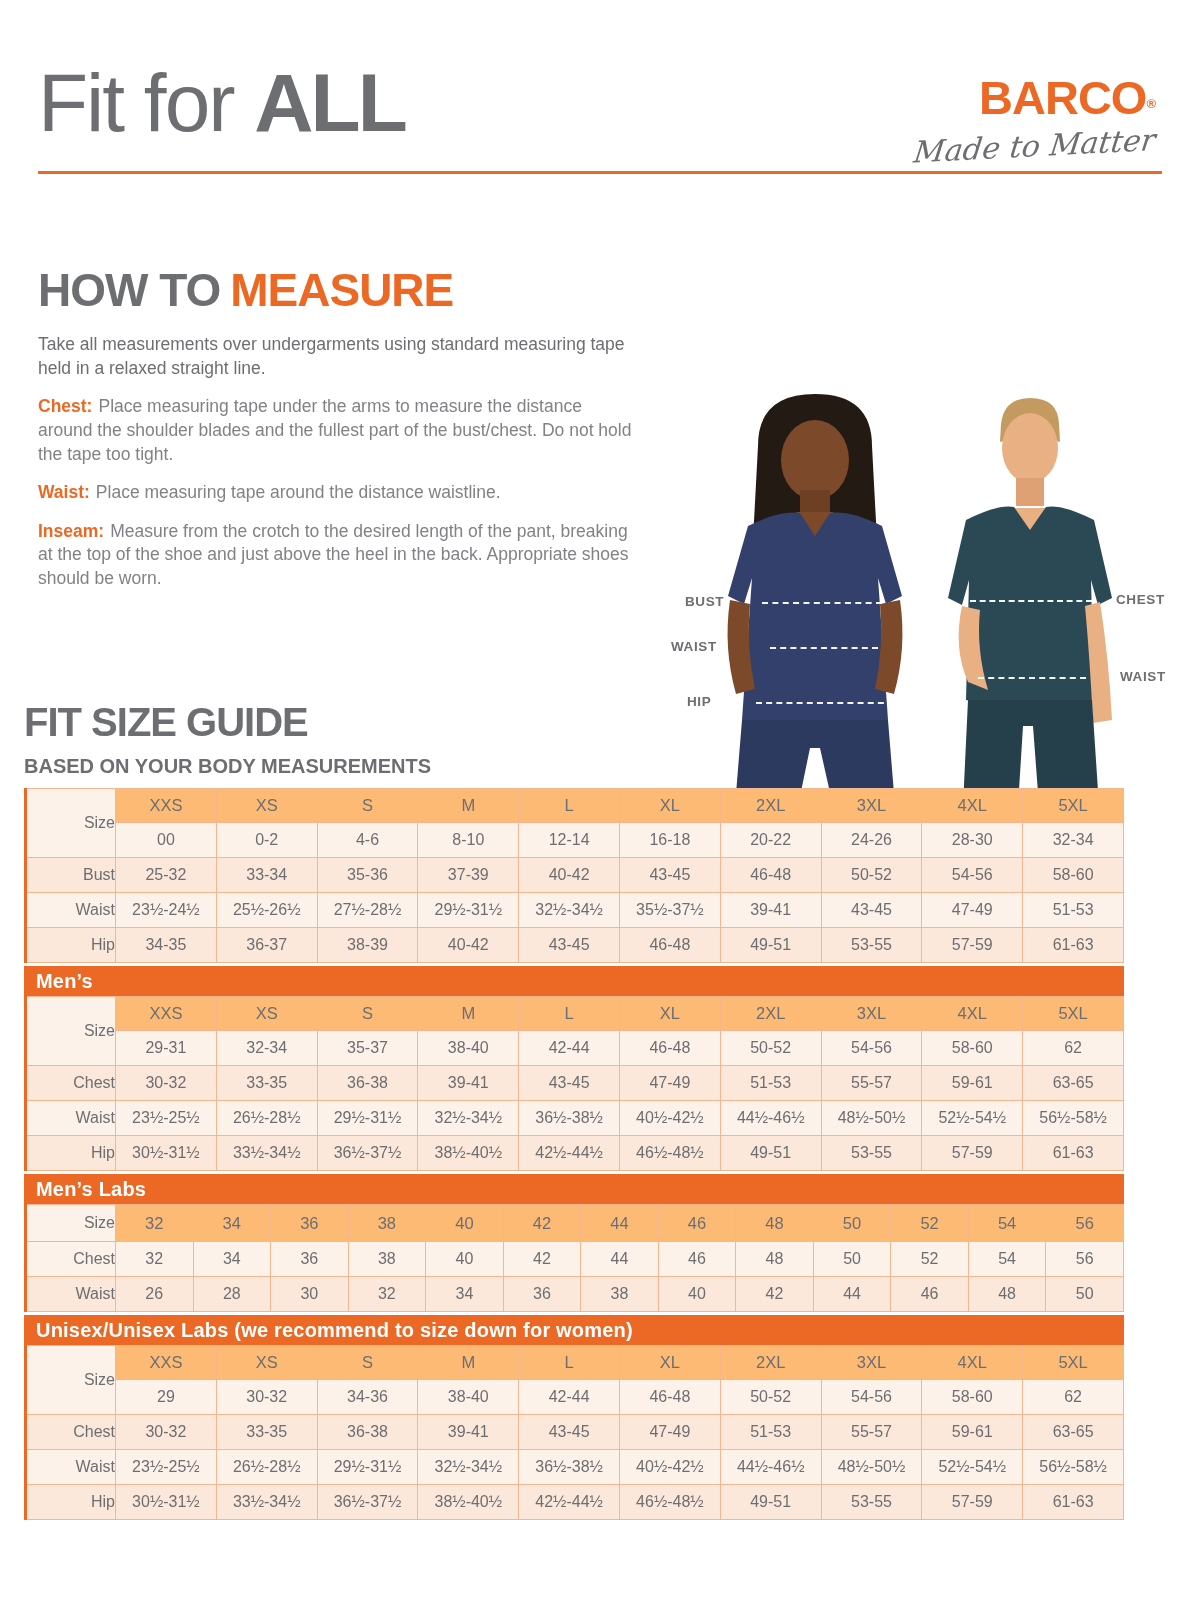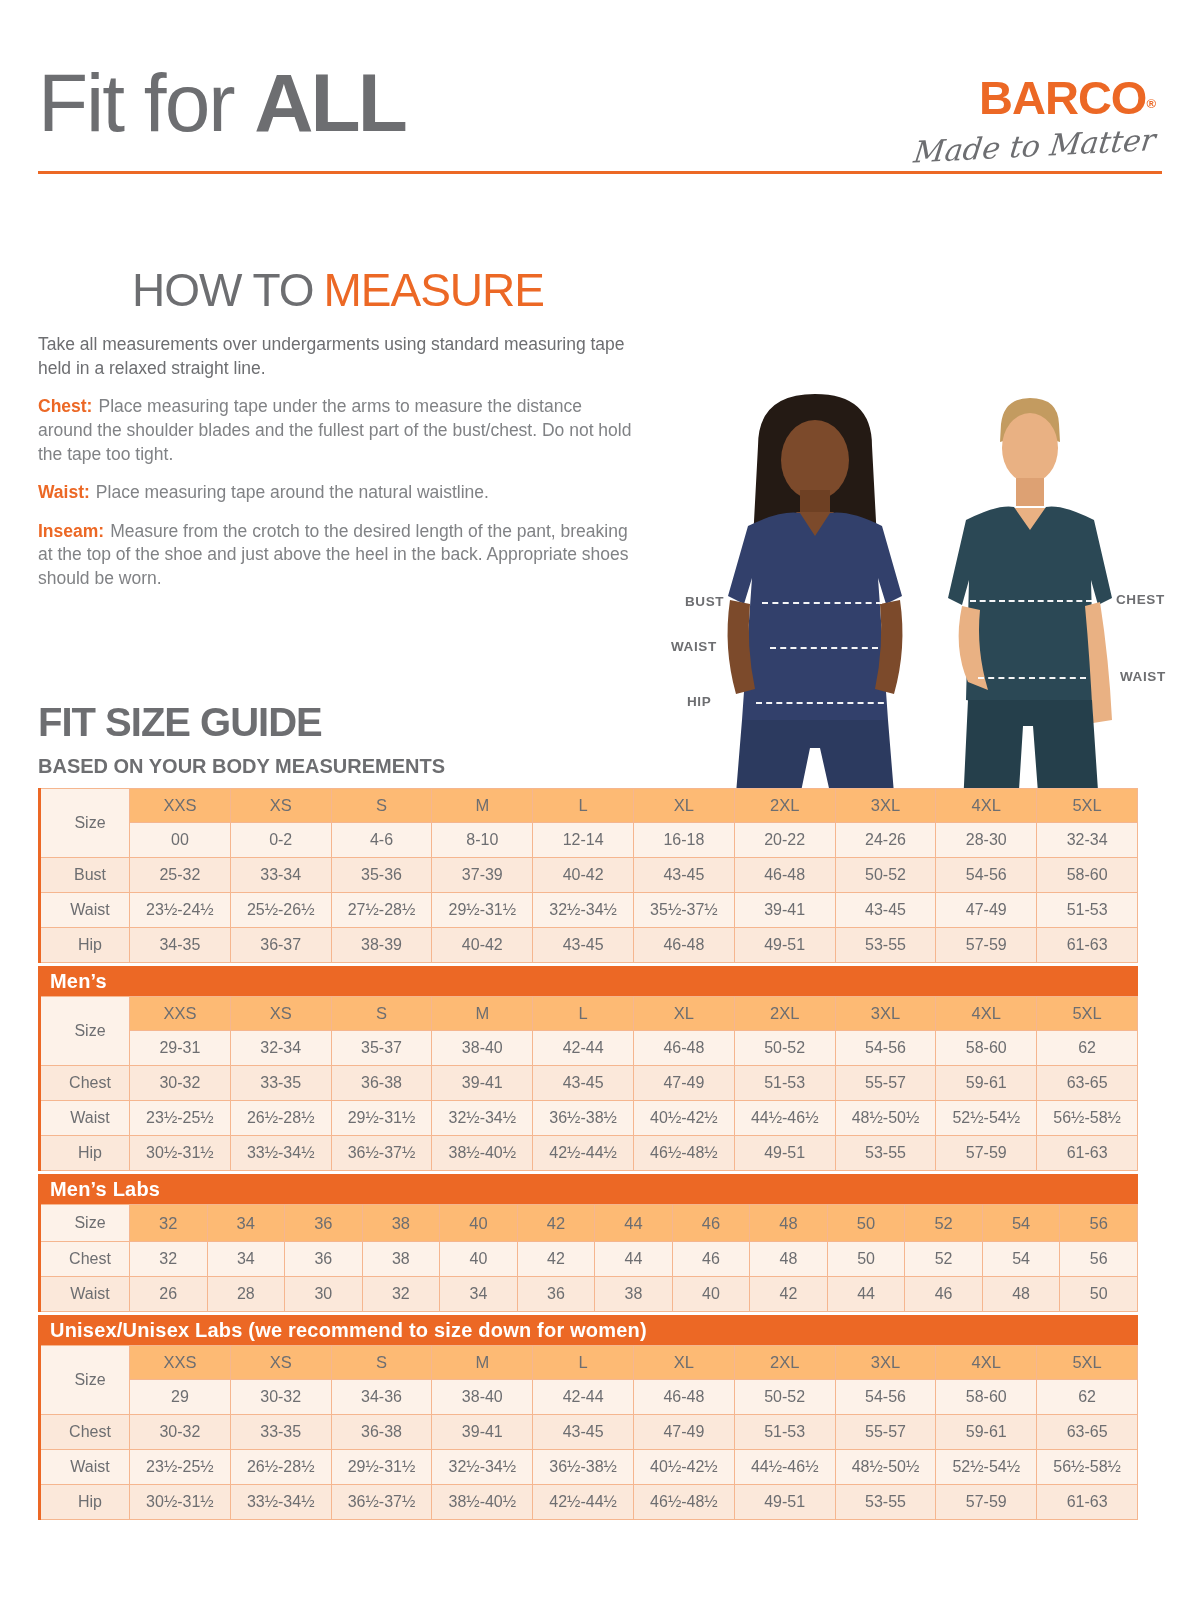--- a/index.html
+++ b/index.html
@@ -10,47 +10,47 @@
   .main-title{position:absolute;top:44px;left:38px;margin:0;font-size:82px;line-height:1;color:#6D6E71;font-weight:400;letter-spacing:-2px;}
   .main-title .t-bold{font-weight:700;letter-spacing:-3px;}
   .brand{position:absolute;top:56px;right:44px;text-align:right;}
   .brand-name{color:#EC6825;font-weight:700;font-size:47px;line-height:1;letter-spacing:-1px;}
   .brand-reg{font-size:13px;vertical-align:6px;letter-spacing:0;}
   .brand-tagline{color:#6D6E71;font-family:"DejaVu Serif", serif;font-style:italic;font-size:30px;line-height:1.1;margin-top:2px;transform:skewX(-10deg) rotate(-3deg);transform-origin:right center;}
   .top-rule{position:absolute;top:153px;left:38px;width:1124px;height:3px;background:#EC6825;}
 
   
   .how-to{position:absolute;top:249px;left:38px;width:600px;}
-  .howto-heading{margin:0;font-size:46px;line-height:1;font-weight:400;letter-spacing:-1px;text-align:center;}
+  .howto-heading{margin:0;font-size:46px;line-height:1;font-weight:700;letter-spacing:-1px;}
   .howto-heading .hw-gray{color:#6D6E71;}
   .howto-heading .hw-orange{color:#EC6825;margin-left:10px;}
   .intro{margin:20px 0 0 0;font-size:17.5px;line-height:1.35;font-weight:400;color:#6D6E71;}
   .measure-item{margin:15px 0 0 0;font-size:17.5px;line-height:1.35;color:#808285;}
   .measure-item .m-label{color:#EC6825;font-weight:700;margin-right:6px;}
 
   
   .figure{position:absolute;top:370px;left:650px;width:550px;height:418px;}
   .figure svg{position:absolute;top:0;left:0;}
   .fig-label{position:absolute;color:#6D6E71;font-weight:700;font-size:13.5px;letter-spacing:0.6px;}
   .dash-line{position:absolute;border-top:2px dashed rgba(255,255,255,0.95);height:0;}
 
   
-  .guide{position:absolute;top:684px;left:38px;width:1139px;}
+  .guide{position:absolute;top:684px;left:24px;width:1139px;}
   .guide-heading{margin:0;font-size:40px;line-height:1;font-weight:700;color:#6D6E71;letter-spacing:-1px;}
   .guide-subheading{margin:14px 0 0 0;font-size:20px;line-height:1;font-weight:700;color:#6D6E71;}
   .tables-host{margin-top:12px;}
   .size-table{margin-top:3px;}
   .table-banner{box-sizing:border-box;width:1100px;height:30px;line-height:30px;background:#EC6825;color:#fff;font-weight:700;font-size:20px;padding-left:12px;letter-spacing:0.2px;}
   table.grid{border-collapse:collapse;table-layout:fixed;width:1100px;border-left:3px solid #EC6825;}
   .grid col.col-label{width:90px;}
   .grid th,.grid td{border:1px solid #F5B68F;color:#6D6E71;text-align:center;height:34px;padding:0;font-size:16px;font-weight:400;}
   .grid .header-row th{height:33px;}
   .no-numeric .header-row th{height:36px;}
   .grid .header-row th.size-col{background:#fdba74;font-weight:400;font-size:16.5px;}
-  .grid th.label-cell{text-align:center;padding-left:10px;font-weight:400;}
+  .grid th.label-cell{text-align:right;padding-left:10px;font-weight:400;}
   .grid .header-row th.label-cell{background:#FDF2E9;}
   .grid tr.shade-a th,.grid tr.shade-a td{background:#FDF2E9;}
   .grid tr.shade-b th,.grid tr.shade-b td{background:#FBE8DA;}
 </style>
 </head>
 <body>
 
 <div class="page">
 
   <h1 class="main-title"><span>Fit for </span><span class="t-bold">ALL</span></h1>
@@ -59,21 +59,21 @@
     <div class="brand-name"><span>BARCO</span><span class="brand-reg">®</span></div>
     <div class="brand-tagline">Made to Matter</div>
   </div>
 
   <div class="top-rule"></div>
 
   <section class="how-to">
     <h2 class="howto-heading"><span class="hw-gray">HOW TO</span><span class="hw-orange">MEASURE</span></h2>
     <p class="intro">Take all measurements over undergarments using standard measuring tape held in a relaxed straight line.</p>
     <p class="measure-item"><span class="m-label">Chest:</span><span>Place measuring tape under the arms to measure the distance around the shoulder blades and the fullest part of the bust/chest. Do not hold the tape too tight.</span></p>
-    <p class="measure-item"><span class="m-label">Waist:</span><span>Place measuring tape around the natural waistline.</span></p>
+    <p class="measure-item"><span class="m-label">Waist:</span><span>Place measuring tape around the distance waistline.</span></p>
     <p class="measure-item"><span class="m-label">Inseam:</span><span>Measure from the crotch to the desired length of the pant, breaking at the top of the shoe and just above the heel in the back. Appropriate shoes should be worn.</span></p>
   </section>
 
   <div class="figure">
     <svg width="550" height="418" viewBox="0 0 550 418">
       <g>
         <path d="M108,58 Q108,6 165,6 Q222,6 222,58 L227,152 Q227,180 205,177 L125,177 Q103,180 103,152 Z" fill="#241A14"></path>
         <ellipse cx="165" cy="72" rx="34" ry="40" fill="#7C4A2B"></ellipse>
         <rect x="150" y="102" width="30" height="26" fill="#6E4023"></rect>
         <polygon points="146,124 184,124 165,152" fill="#7C4A2B"></polygon>

